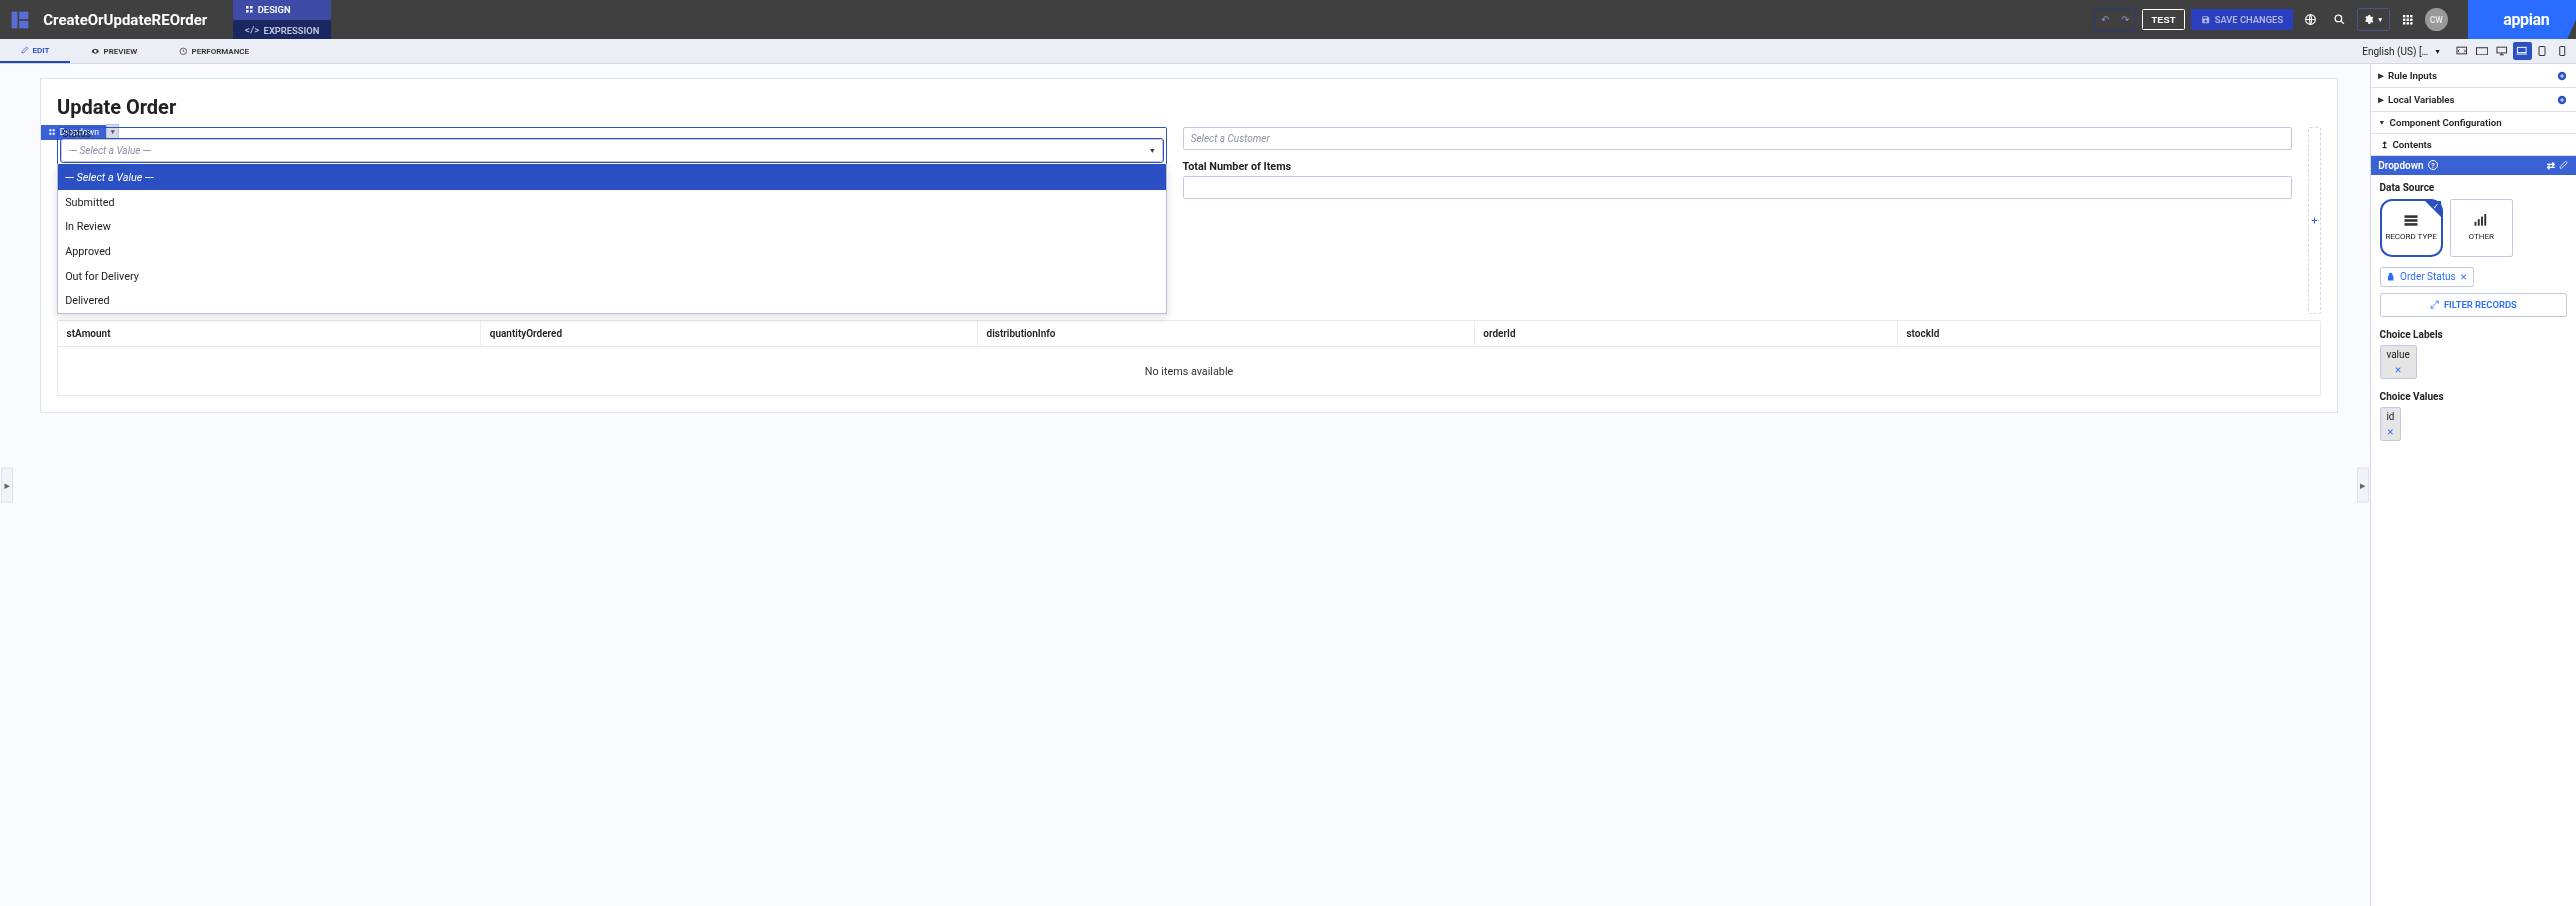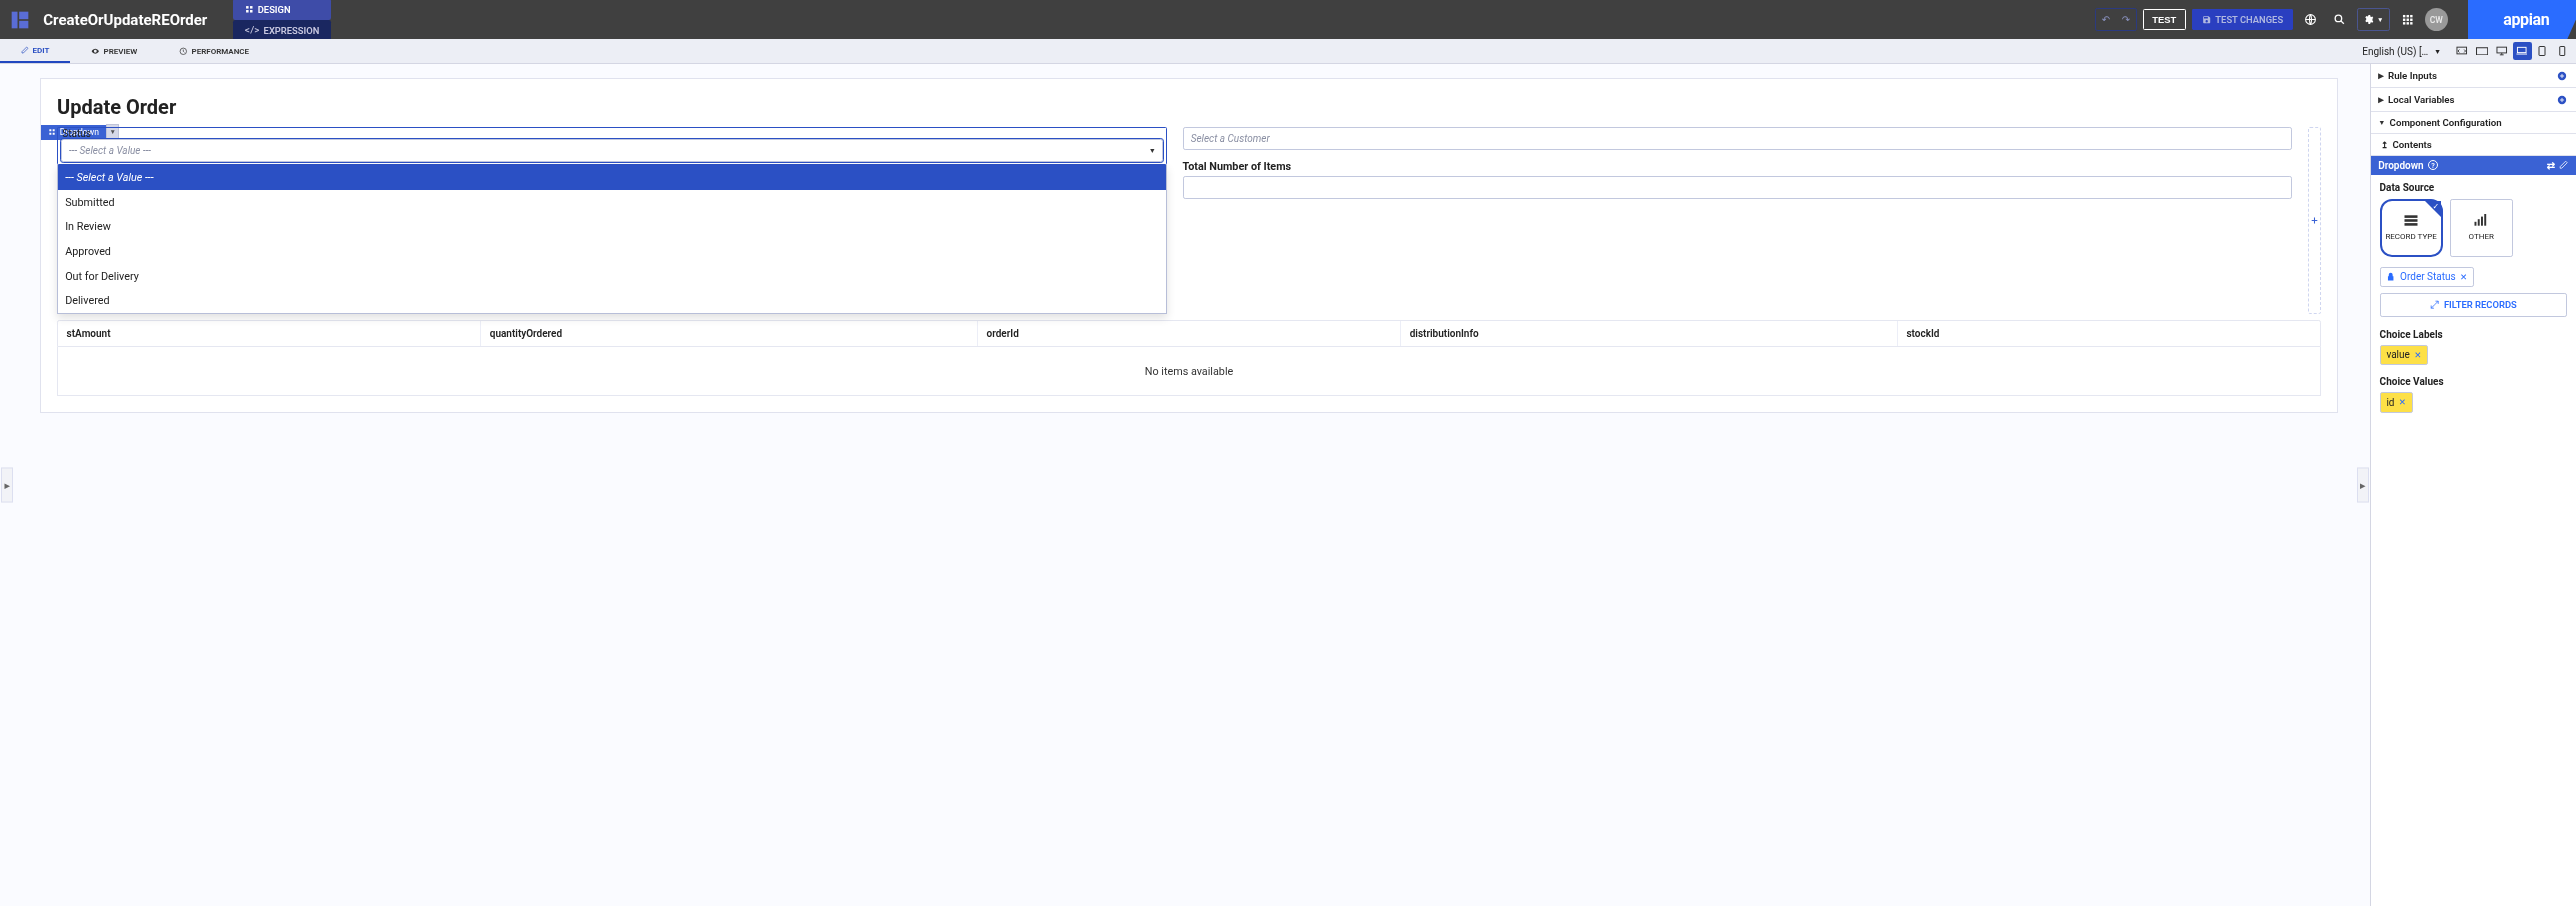--- a/index.html
+++ b/index.html
@@ -92,21 +92,21 @@
 .conf-body .section-lbl { font-weight:700; font-size:10px; margin-bottom:5.8px; }
 .ds-toggle { display:flex; gap:7.2px; margin-bottom:10px; }
 .ds-opt { width:63px; height:58px; border:0.7px solid #c2c8de; border-radius:2.2px; display:flex; flex-direction:column; align-items:center; justify-content:center; gap:4.3px; cursor:pointer; position:relative; }
 .ds-opt.sel { border:2.2px solid #2b50c4; border-radius:12px; }
 .ds-opt.sel .corner { position:absolute; top:0; right:0; width:0; height:0; border-left:16px solid transparent; border-top:16px solid #2b50c4; }
 .ds-opt.sel .corner::after { content:"✓"; position:absolute; top:-15px; right:1.4px; color:#fff; font-size:8px; }
 .ds-opt .cap { font-size:8px; text-align:center; }
 .chip-row { display:flex; align-items:center; }
 .chip { display:inline-flex; align-items:center; gap:4.3px; border:0.7px solid #c2c8de; padding:3.6px 5.8px; border-radius:2.2px; color:#2a6cff; font-size:10px; background:#fff; }
 .chip .x { color:#2a6cff; cursor:pointer; font-size:8.6px; }
-.small-chip { display:inline-flex; align-items:center; gap:4.3px; border:0.7px solid #c2c8de; padding:3.6px 5.8px; border-radius:2.2px; font-size:10px; background:#fde047; }
+.small-chip { display:inline-flex; align-items:center; gap:4.3px; border:0.7px solid #c2c8de; padding:3.6px 5.8px; border-radius:2.2px; font-size:10px; background:#e5e5e5;flex-direction:column; }
 .small-chip .x { color:#2a6cff; cursor:pointer; font-size:8.6px; }
 .filter-btn { width:100%; border:0.7px solid #c2c8de; padding:5.8px 0; text-align:center; color:#2a6cff; font-weight:600; font-size:9.4px; border-radius:2.2px; margin-top:5.8px; display:flex; align-items:center; justify-content:center; gap:4.3px; cursor:pointer; }
 .cfg-lbl { font-weight:700; font-size:10px; margin-top:11.5px; margin-bottom:5px; }
 </style>
 </head>
 <body>
 
 <div class="app">
 
   <div class="topbar">
@@ -137,21 +137,21 @@
     <div class="rbar">
       <div class="hist">
         <span>↶</span>
         <span>↷</span>
       </div>
       <button class="test-btn">TEST</button>
       <div class="save-btn">
         <svg width="9.4" height="9.4" viewBox="0 0 24 24" fill="currentColor">
             <path d="M17 3H5a2 2 0 0 0-2 2v14a2 2 0 0 0 2 2h14a2 2 0 0 0 2-2V7l-4-4zM12 19a3 3 0 1 1 0-6 3 3 0 0 1 0 6zm3-10H5V5h10v4z"></path>
           </svg>
-        <span>TEST CHANGES</span>
+        <span>SAVE CHANGES</span>
       </div>
       <div class="ticon">
         <svg width="13" height="13" viewBox="0 0 24 24" fill="none" stroke="currentColor" stroke-width="2">
             <circle cx="12" cy="12" r="9"></circle>
             <path d="M3 12h18M12 3c2.5 3 2.5 15 0 18M12 3c-2.5 3-2.5 15 0 18"></path>
           </svg>
       </div>
       <div class="ticon">
         <svg width="13" height="13" viewBox="0 0 24 24" fill="none" stroke="currentColor" stroke-width="2.5">
             <circle cx="10" cy="10" r="6"></circle>
@@ -296,22 +296,22 @@
             </div>
           </div>
 
           <div class="add-col">+</div>
         </div>
 
         <div style="margin-top:5.8px;">
           <div class="grid-head">
             <div class="gh" style="flex:1.1">stAmount</div>
             <div class="gh" style="flex:1.3">quantityOrdered</div>
+            <div class="gh" style="flex:1.3">distributionInfo</div>
             <div class="gh" style="flex:1.1">orderId</div>
-            <div class="gh" style="flex:1.3">distributionInfo</div>
             <div class="gh" style="flex:1.1;border-right:none">stockId</div>
           </div>
           <div class="grid-empty">No items available</div>
         </div>
       </div>
     </div>
 
     <div class="rightpanel">
       <div class="acc">
         <div class="hdr">

